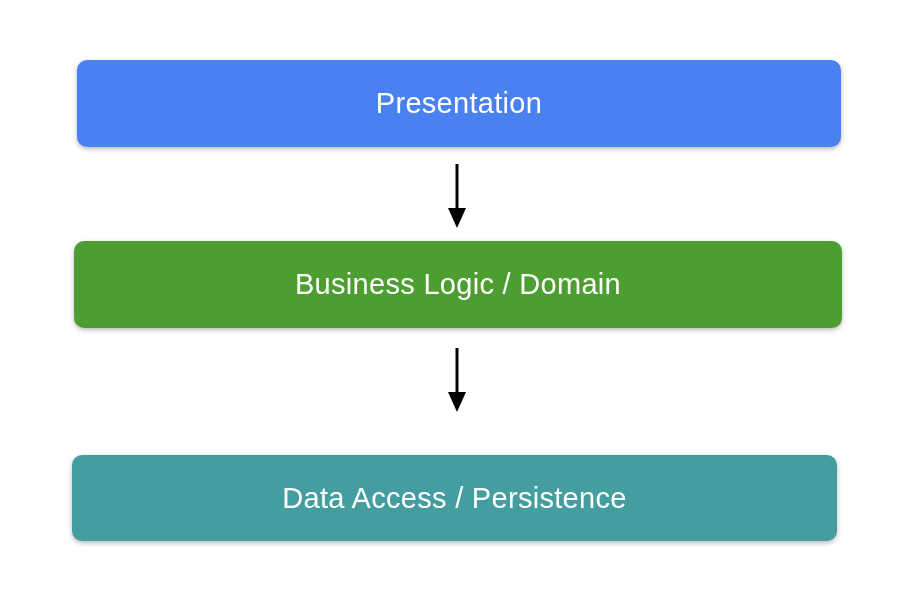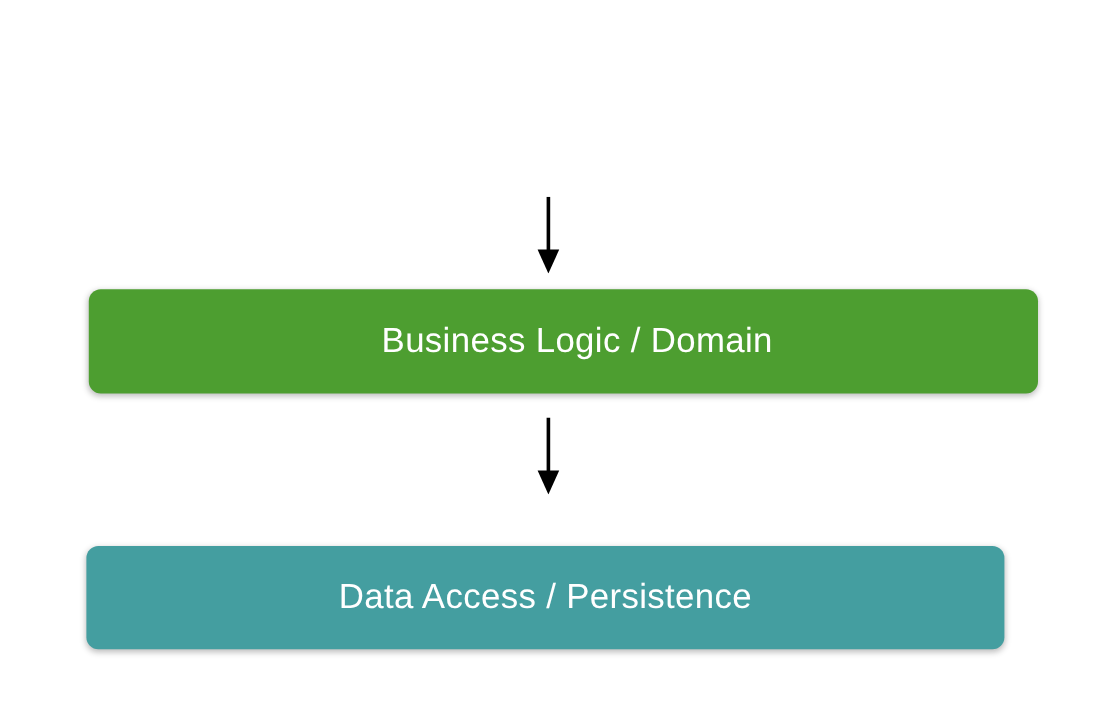--- a/index.html
+++ b/index.html
@@ -66,29 +66,32 @@
     display: block;
     width: 100%;
     height: 100%;
   }
 </style>
 </head>
 <body>
 
 <div class="canvas" style="background-color: rgb(255, 255, 255);">
 
+  <div class="layer-box" id="layer-presentation" style="background-color: rgb(74, 129, 241); color: rgb(255, 255, 255);">
+    <span class="layer-label">Presentation</span>
+  </div>
 
   <div class="arrow" id="arrow-1" style="color: rgb(0, 0, 0);">
     <svg viewBox="0 0 22 64">
       <line x1="11" y1="0" x2="11" y2="46" stroke="currentColor" stroke-width="3"></line>
       <polygon points="2,44 20,44 11,64" fill="currentColor"></polygon>
     </svg>
   </div>
 
-  <div class="layer-box" id="layer-business" style="background-color: rgb(77, 158, 48); color: rgb(255, 255, 255); padding-left: 23px;">
+  <div class="layer-box" id="layer-business" style="background-color: rgb(77, 158, 48); color: rgb(255, 255, 255);">
     <span class="layer-label">Business Logic / Domain</span>
   </div>
 
   <div class="arrow" id="arrow-2" style="color: rgb(0, 0, 0);">
     <svg viewBox="0 0 22 64">
       <line x1="11" y1="0" x2="11" y2="46" stroke="currentColor" stroke-width="3"></line>
       <polygon points="2,44 20,44 11,64" fill="currentColor"></polygon>
     </svg>
   </div>
 

